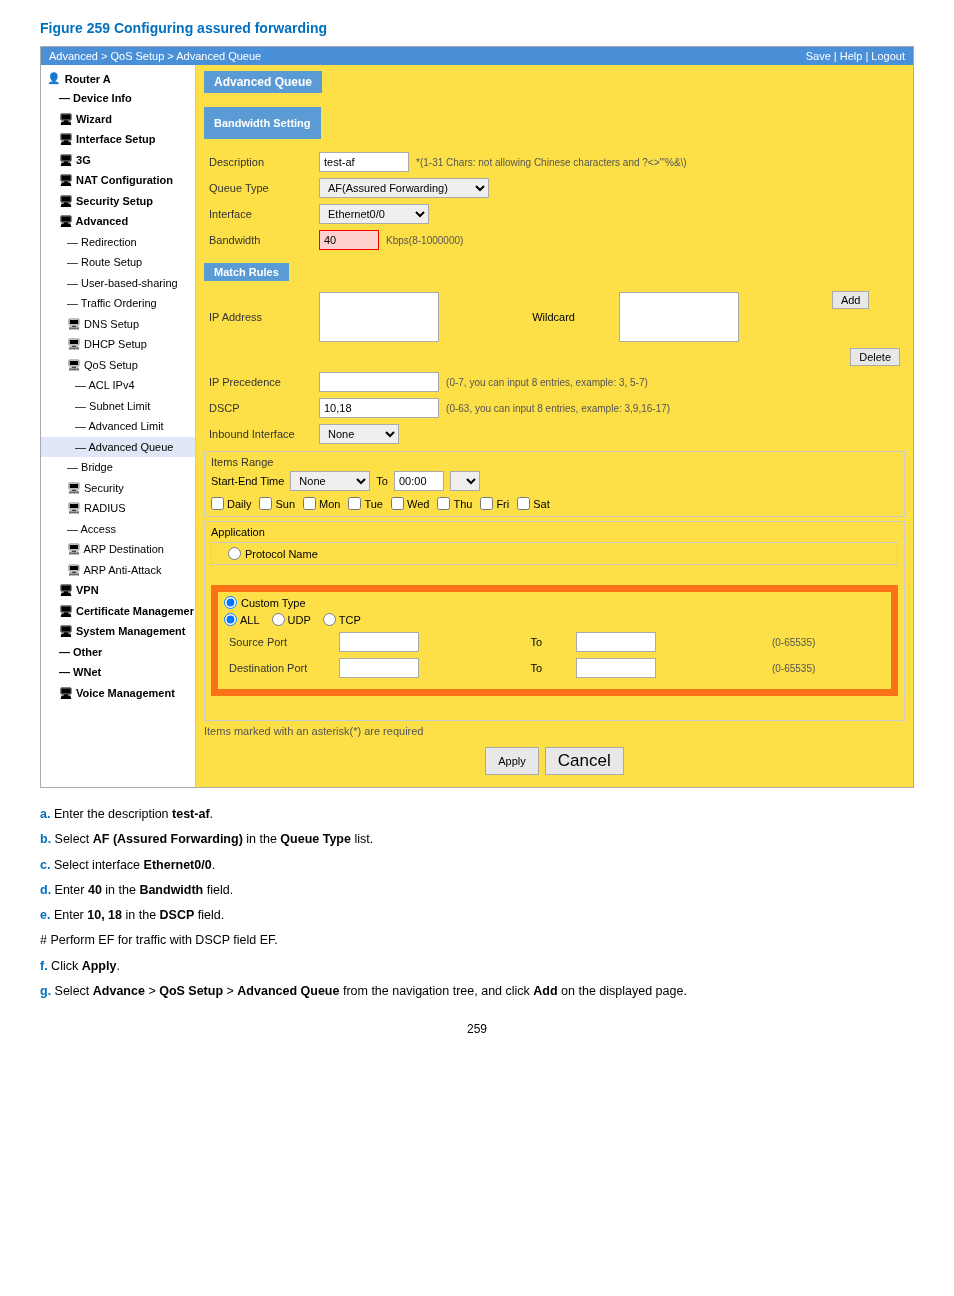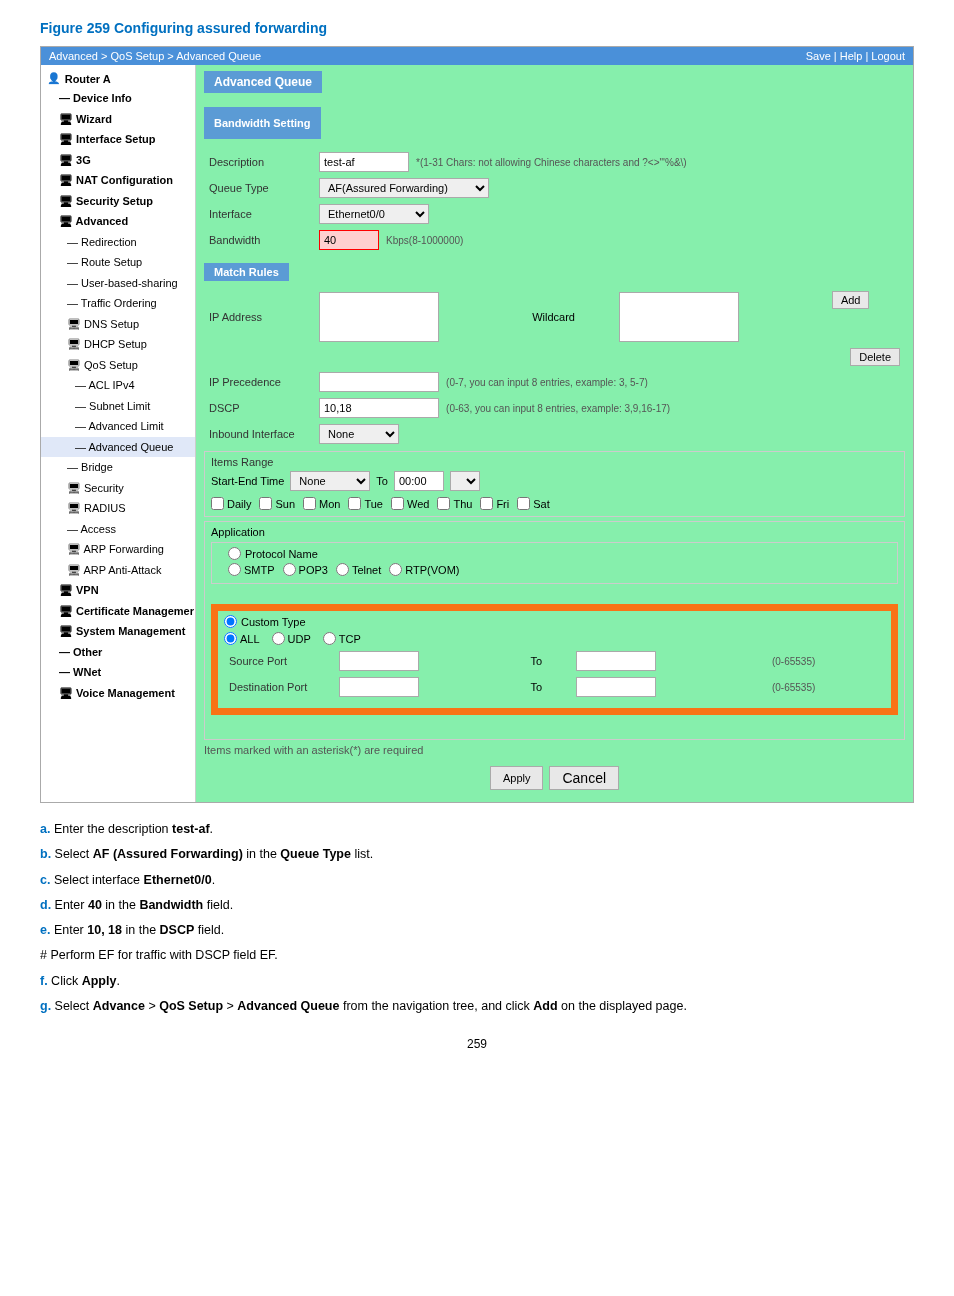--- a/index.html
+++ b/index.html
@@ -19,21 +19,21 @@
       font-size: 14px;
       font-weight: bold;
       margin-bottom: 10px;
     }
     
     .router-ui {
       border: 1px solid #aaa;
       display: flex;
       flex-direction: row;
       width: 100%;
-      background: #86efac;
+      background: #fde047;
     }
     
     .breadcrumb-bar {
       background: #4A90D9;
       color: #fff;
       padding: 3px 8px;
       font-size: 11px;
       display: flex;
       justify-content: space-between;
       width: 100%;
@@ -133,21 +133,21 @@
       cursor: pointer;
     }
     .apply-btn {
       font-size: 11px;
       padding: 3px 12px;
       background: #e8e8e8;
       border: 1px solid #aaa;
       cursor: pointer;
     }
     .cancel-btn {
-      font-size: 14px;
+      font-size: 17px;
       padding: 3px 12px;
       background: #e8e8e8;
       border: 1px solid #aaa;
       cursor: pointer;
     }
     .checkbox-row {
       display: flex;
       align-items: center;
       gap: 8px;
       font-size: 11px;
@@ -276,21 +276,21 @@
           <div class="sidebar-item indent2">🖥 DHCP Setup</div>
           <div class="sidebar-item indent2">🖥 QoS Setup</div>
           <div class="sidebar-item indent3">— ACL IPv4</div>
           <div class="sidebar-item indent3">— Subnet Limit</div>
           <div class="sidebar-item indent3">— Advanced Limit</div>
           <div class="sidebar-item indent3 active">— Advanced Queue</div>
           <div class="sidebar-item indent2">— Bridge</div>
           <div class="sidebar-item indent2">🖥 Security</div>
           <div class="sidebar-item indent2">🖥 RADIUS</div>
           <div class="sidebar-item indent2">— Access</div>
-          <div class="sidebar-item indent2">🖥 ARP Forwarding</div>
+          <div class="sidebar-item indent2">🖥 ARP Destination</div>
           <div class="sidebar-item indent2">🖥 ARP Anti-Attack</div>
           <div class="sidebar-item indent1">🖥 VPN</div>
           <div class="sidebar-item indent1">🖥 Certificate Managemer</div>
           <div class="sidebar-item indent1">🖥 System Management</div>
           <div class="sidebar-item indent1">— Other</div>
           <div class="sidebar-item indent1">— WNet</div>
           <div class="sidebar-item indent1">🖥 Voice Management</div>
         </div>
 
         <div class="main-content">
@@ -441,26 +441,20 @@
           </div>
 
           <div class="application-box">
             <div style="font-size:11px; margin-bottom:3px;">Application</div>
 
             <div class="protocol-box">
               <label style="font-size:11px; display:flex; align-items:center; gap:4px;">
                 <input type="radio" name="app-type" style="">
                 <span>Protocol Name</span>
               </label>
-              <div class="radio-group" style="flex-wrap:wrap; gap:8px;">
-                <label><input type="radio" name="proto" style=""> SMTP</label>
-                <label><input type="radio" name="proto" style=""> POP3</label>
-                <label><input type="radio" name="proto" style=""> Telnet</label>
-                <label><input type="radio" name="proto" style=""> RTP(VOM)</label>
-              </div>
             </div>
 
             <div class="custom-type-box">
               <label style="font-size:11px; display:flex; align-items:center; gap:4px;">
                 <input type="radio" name="app-type" checked="" style="">
                 <span>Custom Type</span>
               </label>
               <div class="radio-group" style="margin-top:4px;">
                 <label><input type="radio" name="custom-proto" checked="" style=""> ALL</label>
                 <label><input type="radio" name="custom-proto" style=""> UDP</label>

